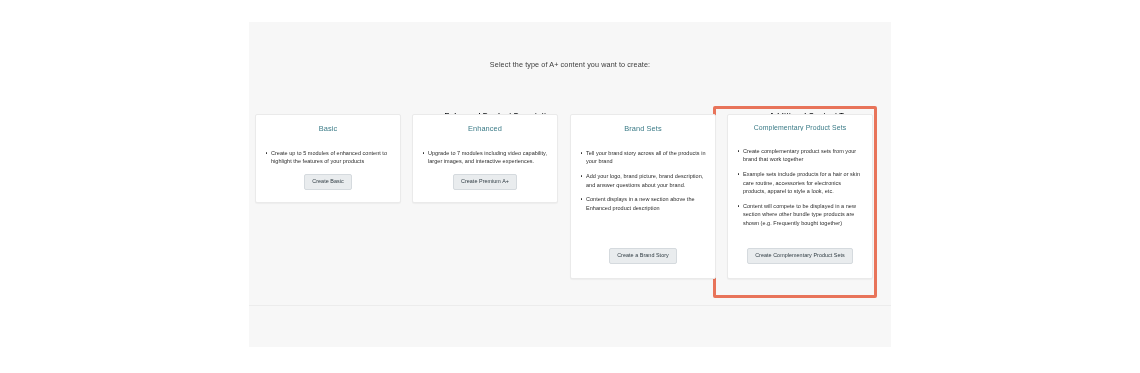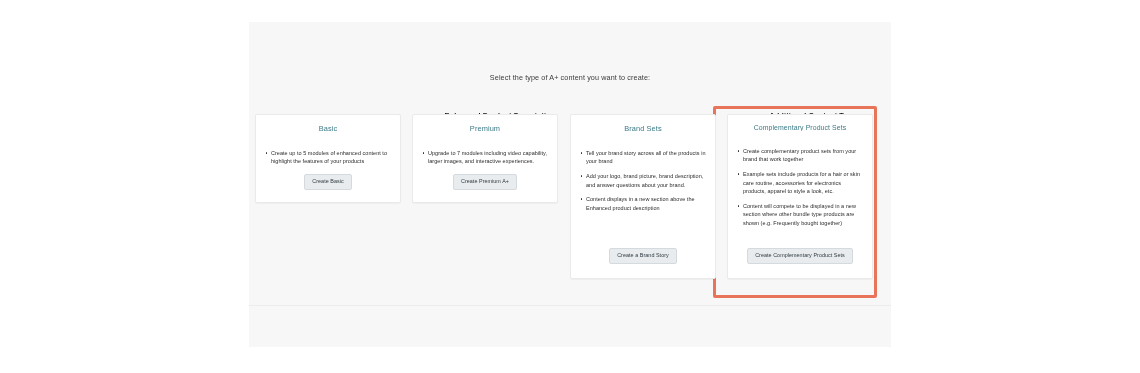--- a/index.html
+++ b/index.html
@@ -35,21 +35,21 @@
     top: 283px;
     width: 642px;
     height: 1px;
     background: #ececec;
   }
 
   
   .instruction {
     position: absolute;
     left: 0;
-    top: 51px;
+    top: 38px;
     width: 642px;
     text-align: center;
     font-size: 7.2px;
     color: #3a3a3a;
     letter-spacing: 0.12px;
   }
 
   
   .section-head {
     position: absolute;
@@ -173,21 +173,21 @@
     <div class="card-title">Basic</div>
     <ul class="bullets">
       <li>Create up to 5 modules of enhanced content to highlight the features of your products</li>
     </ul>
     <div class="card-footer">
       <button class="cta-button">Create Basic</button>
     </div>
   </div>
 
   <div class="card card-2">
-    <div class="card-title">Premium</div>
+    <div class="card-title">Enhanced</div>
     <ul class="bullets">
       <li>Upgrade to 7 modules including video capability, larger images, and interactive experiences.</li>
     </ul>
     <div class="card-footer">
       <button class="cta-button">Create Premium A+</button>
     </div>
   </div>
 
   <div class="card card-3">
     <div class="card-title">Brand Sets</div>

